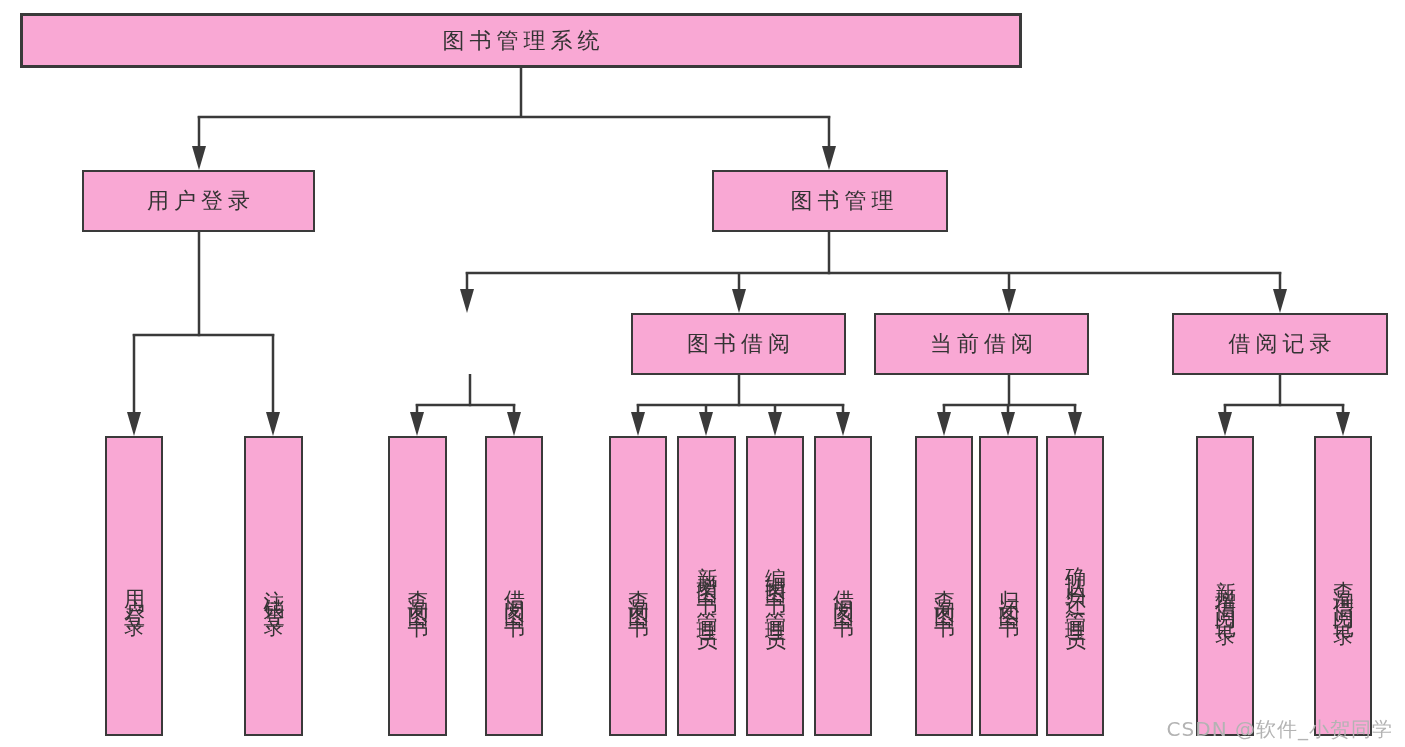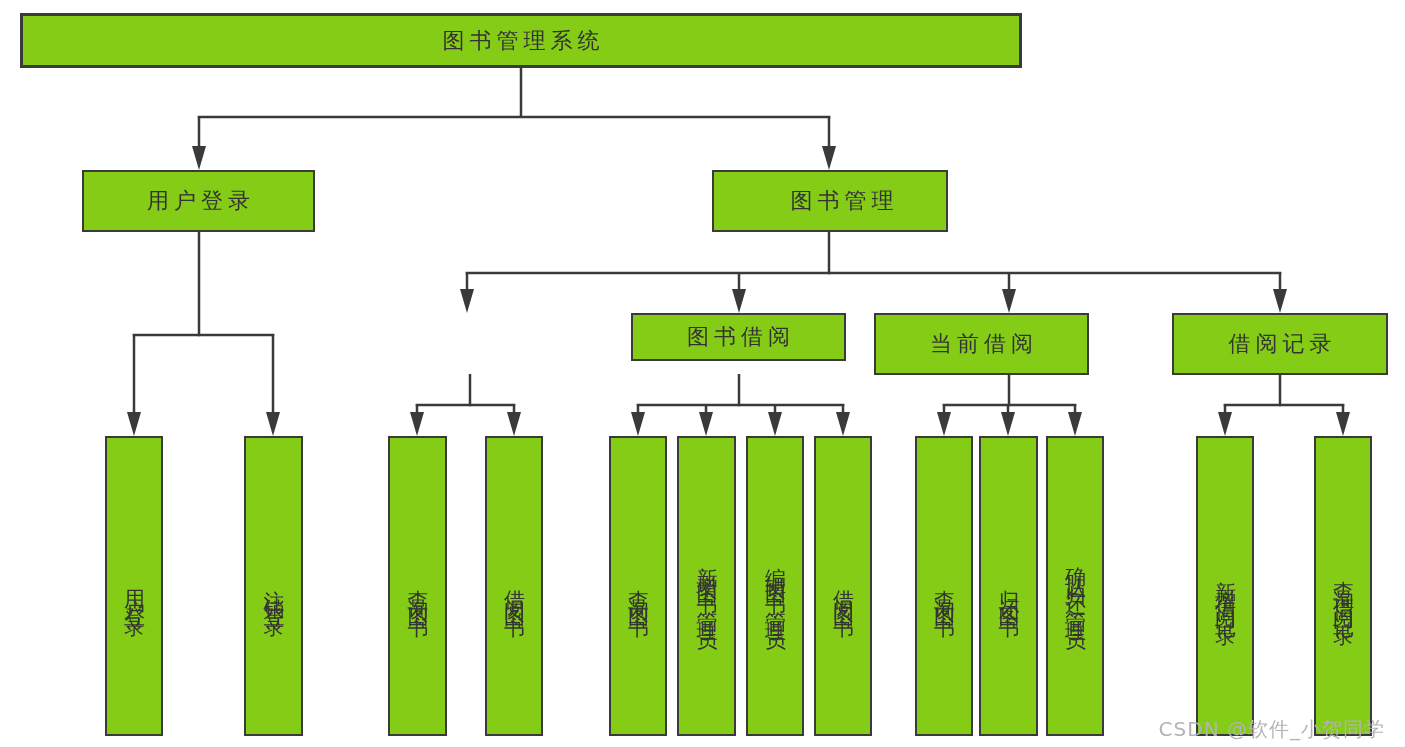--- a/index.html
+++ b/index.html
@@ -15,37 +15,37 @@
     width:1405px;height:747px;
     background:var(--bg);
     font-family:"DejaVu Sans","Liberation Sans",sans-serif;
     color:var(--text);
     overflow:hidden;
   }
   #wires{position:absolute;left:0;top:0;width:1405px;height:747px;pointer-events:none;}
   .box{
     position:absolute;
     box-sizing:border-box;
-    background:#84cc16;
+    background:#f9a8d4;
     border:2.5px solid var(--box-border);
     display:flex;align-items:center;justify-content:center;
   }
   .hbox{font-size:22px;letter-spacing:5px;white-space:nowrap;}
   .hbox .lbl{margin-left:5px;}
   .root{border-width:3px;}
   .vbox{font-size:21px;}
   .vbox .lbl{
     writing-mode:vertical-rl;
     letter-spacing:9px;
     margin-top:9px;
     line-height:1.1;
   }
   .watermark{
     position:absolute;
-    right:20px;top:716px;
+    right:12px;top:716px;
     font-size:20px;
     color:var(--watermark);
     letter-spacing:1px;
     white-space:nowrap;
     z-index:5;
   }
 </style>
 </head>
 <body>
 
@@ -121,21 +121,21 @@
     <span class="lbl">图书管理系统</span>
   </div>
 
   <div class="box hbox" style="left:82px;top:170px;width:233px;height:62px;">
     <span class="lbl">用户登录</span>
   </div>
   <div class="box hbox" style="left:712px;top:170px;width:236px;height:62px;padding-left:24px;">
     <span class="lbl">图书管理</span>
   </div>
 
-  <div class="box hbox" style="left:631px;top:313px;width:215px;height:48px;">
+  <div class="box hbox" style="left:631px;top:313px;width:215px;height:62px;">
     <span class="lbl">图书借阅</span>
   </div>
   <div class="box hbox" style="left:874px;top:313px;width:215px;height:62px;">
     <span class="lbl">当前借阅</span>
   </div>
   <div class="box hbox" style="left:1172px;top:313px;width:216px;height:62px;">
     <span class="lbl">借阅记录</span>
   </div>
 
   <div class="box vbox" style="left:105px;top:436px;width:58px;height:300px;">

